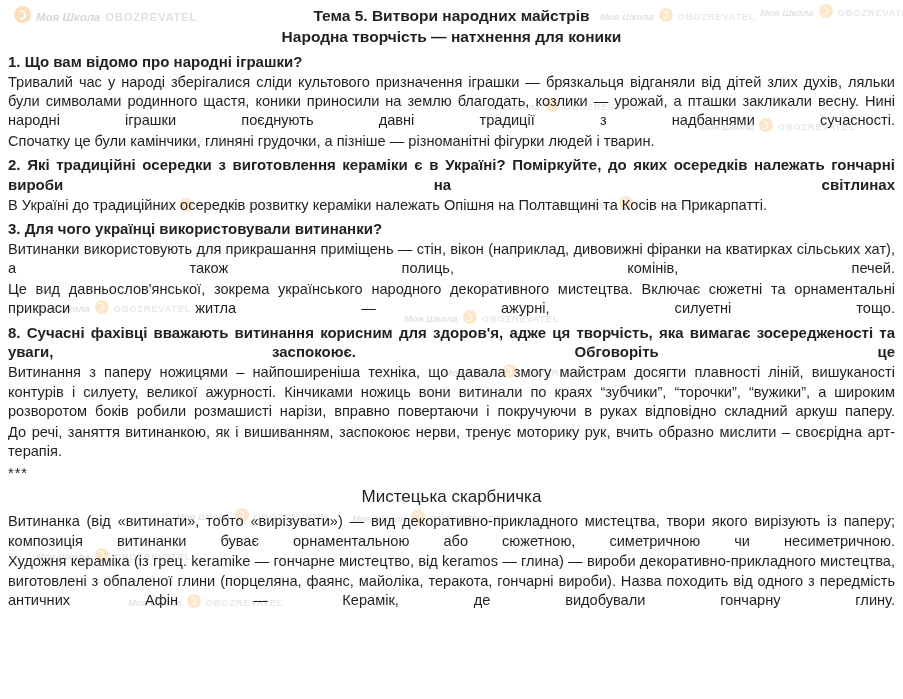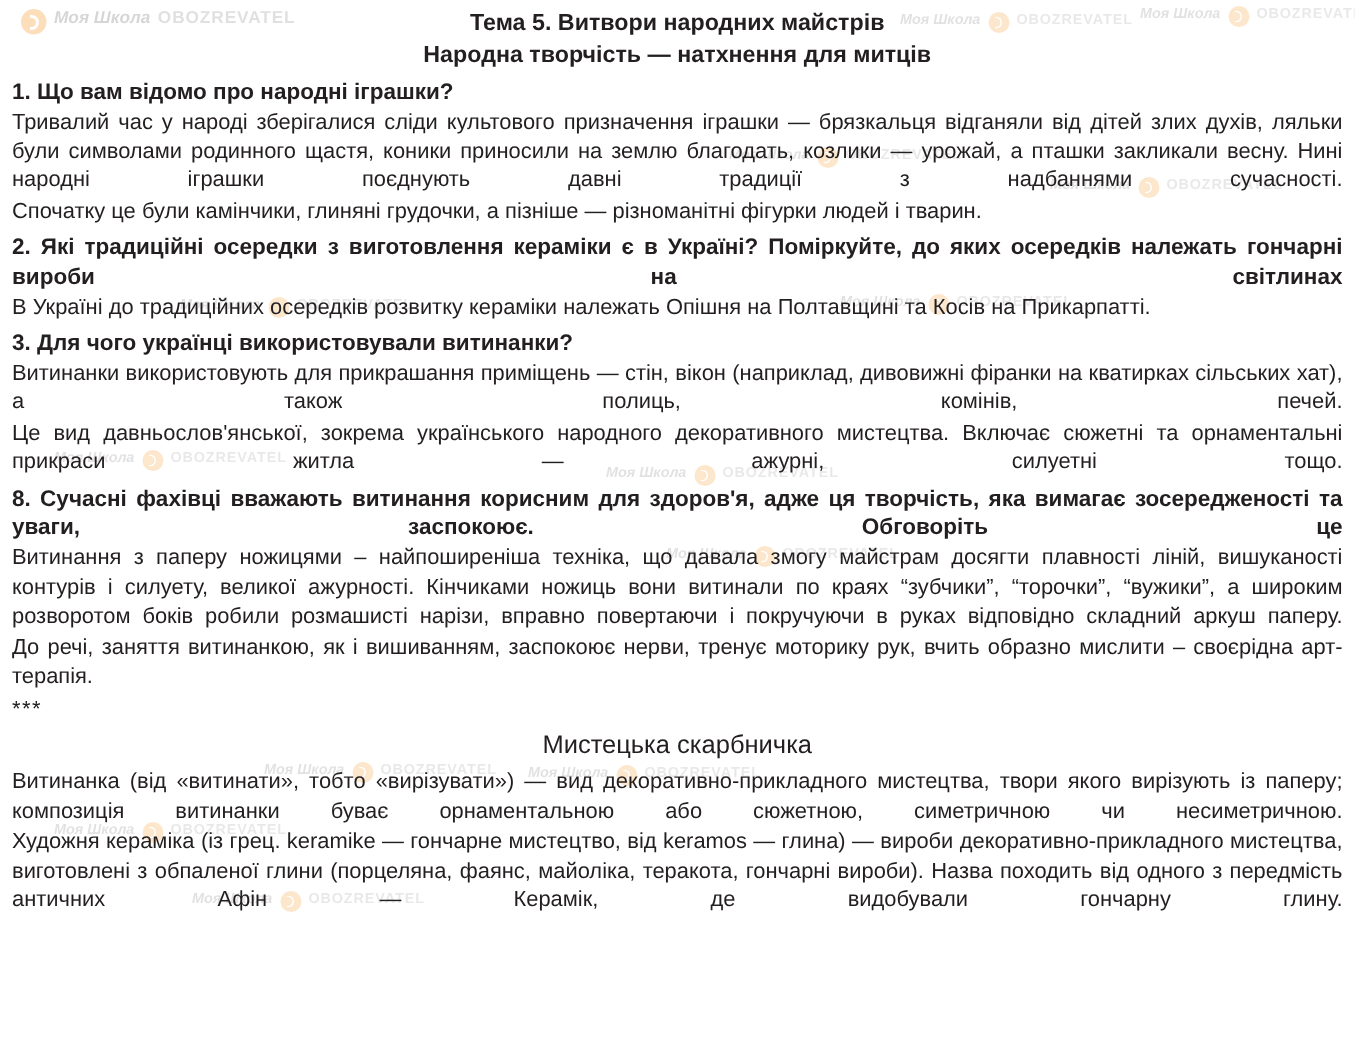--- a/index.html
+++ b/index.html
@@ -69,21 +69,21 @@
   .wm-layer {
     position: absolute;
     inset: 0;
     z-index: 1;
     pointer-events: none;
     overflow: hidden;
   }
   .wm {
     position: absolute;
     display: flex;
-    align-items: flex-start;
+    align-items: flex-end;
     gap: 5px;
     opacity: 0.30;
     white-space: nowrap;
     transform-origin: left center;
   }
   .wm .badge {
     width: 17px;
     height: 17px;
     border-radius: 50%;
     background: #f7941e;
@@ -192,21 +192,21 @@
     <span class="txt1">Моя Школа</span>
     <span class="badge"></span>
     <span class="txt2">OBOZREVATEL</span>
   </div>
 </div>
 
 <div class="page">
 
   <div class="title-block">
     <div>Тема 5. Витвори народних майстрів</div>
-    <div>Народна творчість — натхнення для митців</div>
+    <div>Народна творчість — натхнення для коники</div>
   </div>
 
   <div class="q">1. Що вам відомо про народні іграшки?</div>
   <p class="txt justify-all">Тривалий час у народі зберігалися сліди культового призначення іграшки — брязкальця відганяли від дітей злих духів, ляльки були символами родинного щастя, коники приносили на землю благодать, козлики — урожай, а пташки закликали весну. Нині народні іграшки поєднують давні традиції з надбаннями сучасності.</p>
   <p class="txt">Спочатку це були камінчики, глиняні грудочки, а пізніше — різноманітні фігурки людей і тварин.</p>
 
   <div class="q just">2. Які традиційні осередки з виготовлення кераміки є в Україні? Поміркуйте, до яких осередків належать гончарні вироби на світлинах</div>
   <p class="txt">В Україні до традиційних осередків розвитку кераміки належать Опішня на Полтавщині та Косів на Прикарпатті.</p>
 
   <div class="q">3. Для чого українці використовували витинанки?</div>

